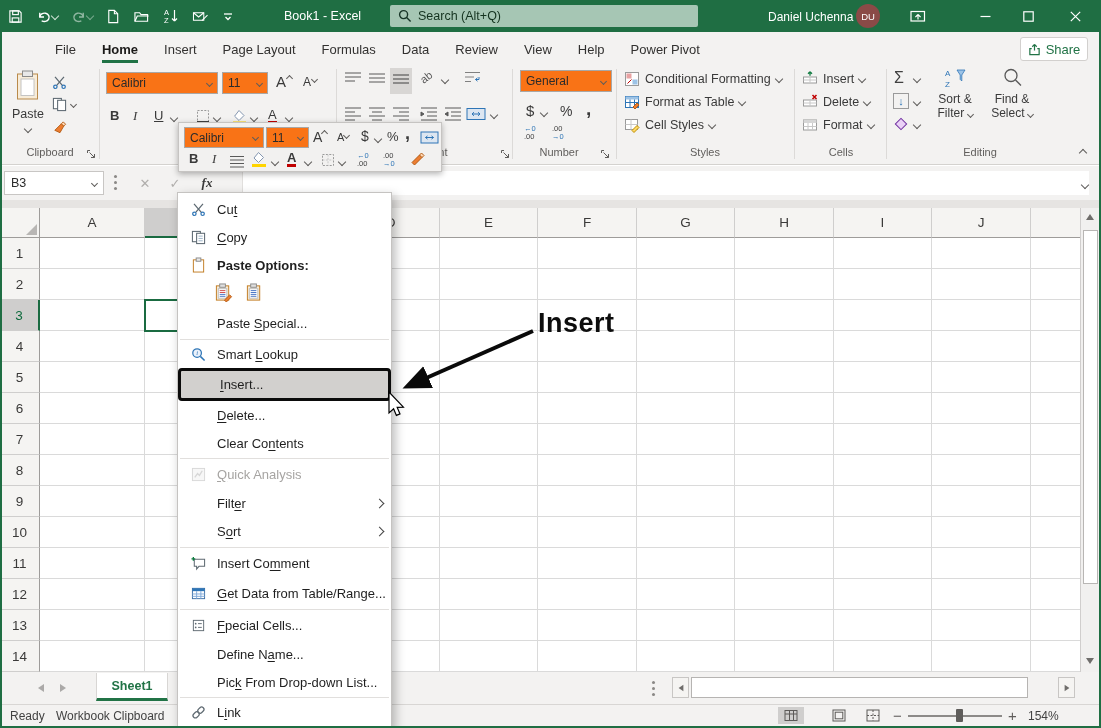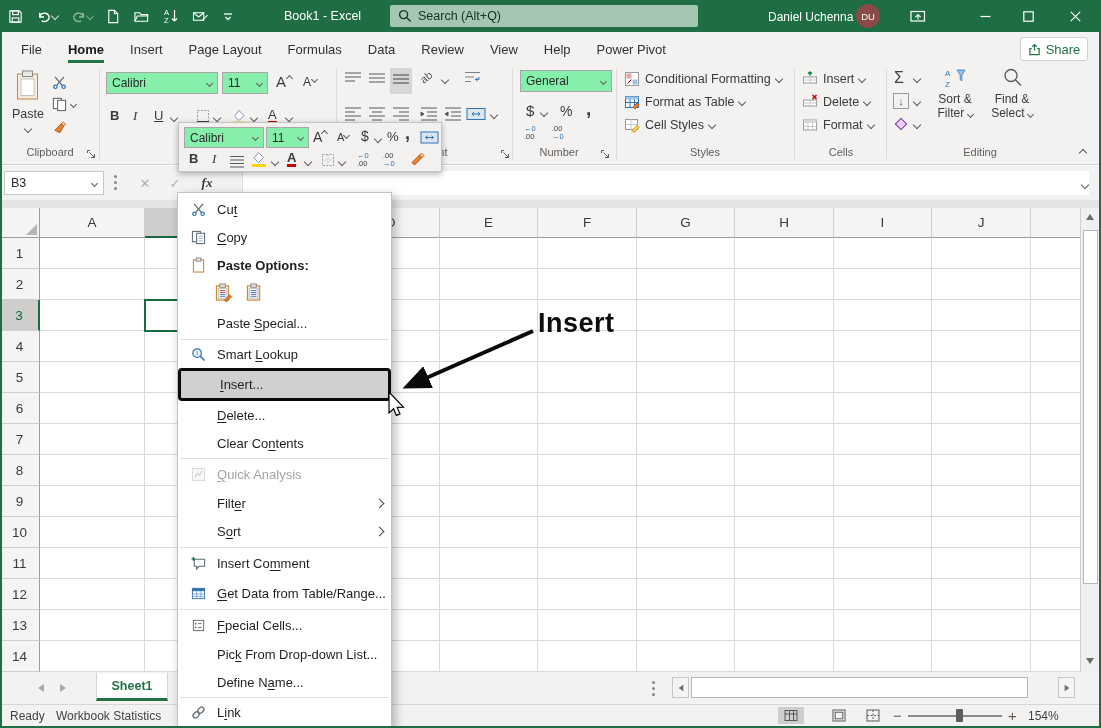--- a/index.html
+++ b/index.html
@@ -18,30 +18,30 @@
   .titlebar{left:0;top:0;width:1101px;height:32px;background:#1f6e43;color:#fff;}
   .qat{left:8px;top:0;height:32px;display:flex;align-items:center;gap:13px;}
   .qat .qi{display:flex;align-items:center;}
   .title-text{left:284px;top:9px;font-size:12.5px;color:#fff;}
   .searchbox{left:390px;top:5px;width:308px;height:22px;background:#a6c6b4;border-radius:2px;display:flex;align-items:center;padding-left:28px;box-sizing:border-box;font-size:12.5px;color:#14331f;}
   .user-name{left:768px;top:10px;font-size:12px;color:#fff;}
   .avatar{left:856px;top:4px;width:24px;height:24px;border-radius:50%;background:#8a4a47;color:#fff;font-size:9.5px;display:flex;align-items:center;justify-content:center;}
   .winbtn{top:0;height:32px;display:flex;align-items:center;justify-content:center;}
   
   .tabrow{left:0;top:32px;width:1101px;height:33px;background:#f3f2f1;}
-  .tablist{display:flex;padding-left:8px;height:33px;}
+  .tablist{display:flex;padding-left:8px;height:33px;margin-left:34px;}
   .rtab{display:flex;align-items:center;padding:0 13px;font-size:13px;color:#323130;cursor:default;}
   .rtab span{padding:8px 0 3px;border-bottom:3px solid transparent;}
   .rtab.active span{border-color:#217346;font-weight:700;color:#1b1a19;}
   .sharebtn{left:1020px;top:5px;width:68px;height:24px;background:#fff;border:1px solid #d2d0ce;border-radius:3px;display:flex;align-items:center;justify-content:center;gap:5px;font-size:13px;color:#217346;box-sizing:border-box;}
   
   .ribbon{left:0;top:65px;width:1101px;height:100px;background:#f3f2f1;border-bottom:1px solid #d4d2cf;box-sizing:border-box;}
   .glabel{font-size:11px;color:#605e5c;text-align:center;position:absolute;}
   .vline{position:absolute;top:4px;height:90px;width:1px;background:#dcdad8;}
-  .combo{position:absolute;background:#86efac;border:1px solid #a9a7a5;font-size:12px;color:#2b2b2b;display:flex;align-items:center;padding:0 5px;box-sizing:border-box;height:22px;}
+  .combo{position:absolute;background:#f97316;border:1px solid #a9a7a5;font-size:12px;color:#2b2b2b;display:flex;align-items:center;padding:0 5px;box-sizing:border-box;height:22px;}
   .combo .chev{margin-left:auto;width:4px;height:4px;}
   .rbtn{position:absolute;font-size:13px;color:#3a3a3a;display:flex;align-items:center;}
   .rrow{position:absolute;display:flex;align-items:center;gap:5px;font-size:12.5px;color:#3a3a3a;white-space:nowrap;}
   .launch{position:absolute;width:11px;height:11px;}
   
   .minibar{left:178px;top:122px;width:264px;height:50px;background:#f2f1f0;border:1px solid #c6c4c2;box-shadow:0 2px 6px rgba(0,0,0,.3);z-index:20;box-sizing:border-box;}
   .mbtn{position:absolute;font-size:13px;color:#3a3a3a;display:flex;align-items:center;}
   
   .fbar{left:0;top:166px;width:1101px;height:34px;background:#f3f2f1;}
   .namebox{left:4px;top:5px;width:100px;height:24px;background:#fff;border:1px solid #c8c6c4;box-sizing:border-box;display:flex;align-items:center;padding:0 6px;font-size:12.5px;color:#2b2b2b;}
@@ -675,21 +675,21 @@
         <span class="tri left" style="transform:scale(.8)"></span>
       </div>
     <div class="hthumb"></div>
     <div class="hbox" style="left:1058px">
         <span class="tri right" style="transform:scale(.8)"></span>
       </div>
   </div>
 
   <div class="abs statusbar">
     <span class="abs" style="left:10px;top:4px">Ready</span>
-    <span class="abs" style="left:56px;top:4px">Workbook Statistics</span>
+    <span class="abs" style="left:56px;top:4px">Workbook Clipboard</span>
     <div class="viewbox sel" style="left:778px">
         <svg width="14" height="13" viewBox="0 0 14 13" fill="none" stroke="#5c5a58">
           <rect x="1" y="1.5" width="12" height="10"></rect>
           <path d="M1 5 h12 M5.5 1.5 v10 M9.5 1.5 v10"></path>
         </svg>
       </div>
     <div class="viewbox" style="left:826px">
         <svg width="14" height="13" viewBox="0 0 14 13" fill="none" stroke="#5c5a58">
           <rect x="1" y="1" width="12" height="11"></rect>
           <rect x="3.2" y="3.2" width="7.6" height="6.6"></rect>
@@ -892,25 +892,25 @@
             <rect x="2.5" y="2.5" width="11" height="11" fill="#fff" stroke="#5f6a72"></rect>
             <circle cx="5" cy="6" r=".9" fill="#5f6a72"></circle>
             <circle cx="5" cy="10" r=".9" fill="#5f6a72"></circle>
             <path d="M7.5 6 h4 M7.5 10 h4" stroke="#5f6a72"></path>
           </svg>
         </span>
         <span class="mi-tx"><span></span><span class="key">F</span><span>pecial Cells...</span></span>
       </div>
       <div class="mi" style="height: 28px;">
         <span class="mi-ic"></span>
-        <span class="mi-tx"><span>Pic</span><span class="key">k</span><span> From Drop-down List...</span></span>
+        <span class="mi-tx"><span>Define N</span><span class="key">a</span><span>me...</span></span>
       </div>
       <div class="mi" style="height: 28px;">
         <span class="mi-ic"></span>
-        <span class="mi-tx"><span>Define N</span><span class="key">a</span><span>me...</span></span>
+        <span class="mi-tx"><span>Pic</span><span class="key">k</span><span> From Drop-down List...</span></span>
       </div>
       <div class="msep">
         <i></i>
       </div>
       <div class="mi" style="height: 28px;">
         <span class="mi-ic">
           <svg width="15" height="15" viewBox="0 0 16 16">
             <g fill="none" stroke="#5f6a72" stroke-width="1.3" transform="rotate(-45 8 8)">
               <rect x="0.8" y="5.5" width="7.2" height="5" rx="2.5"></rect>
               <rect x="8" y="5.5" width="7.2" height="5" rx="2.5"></rect>

